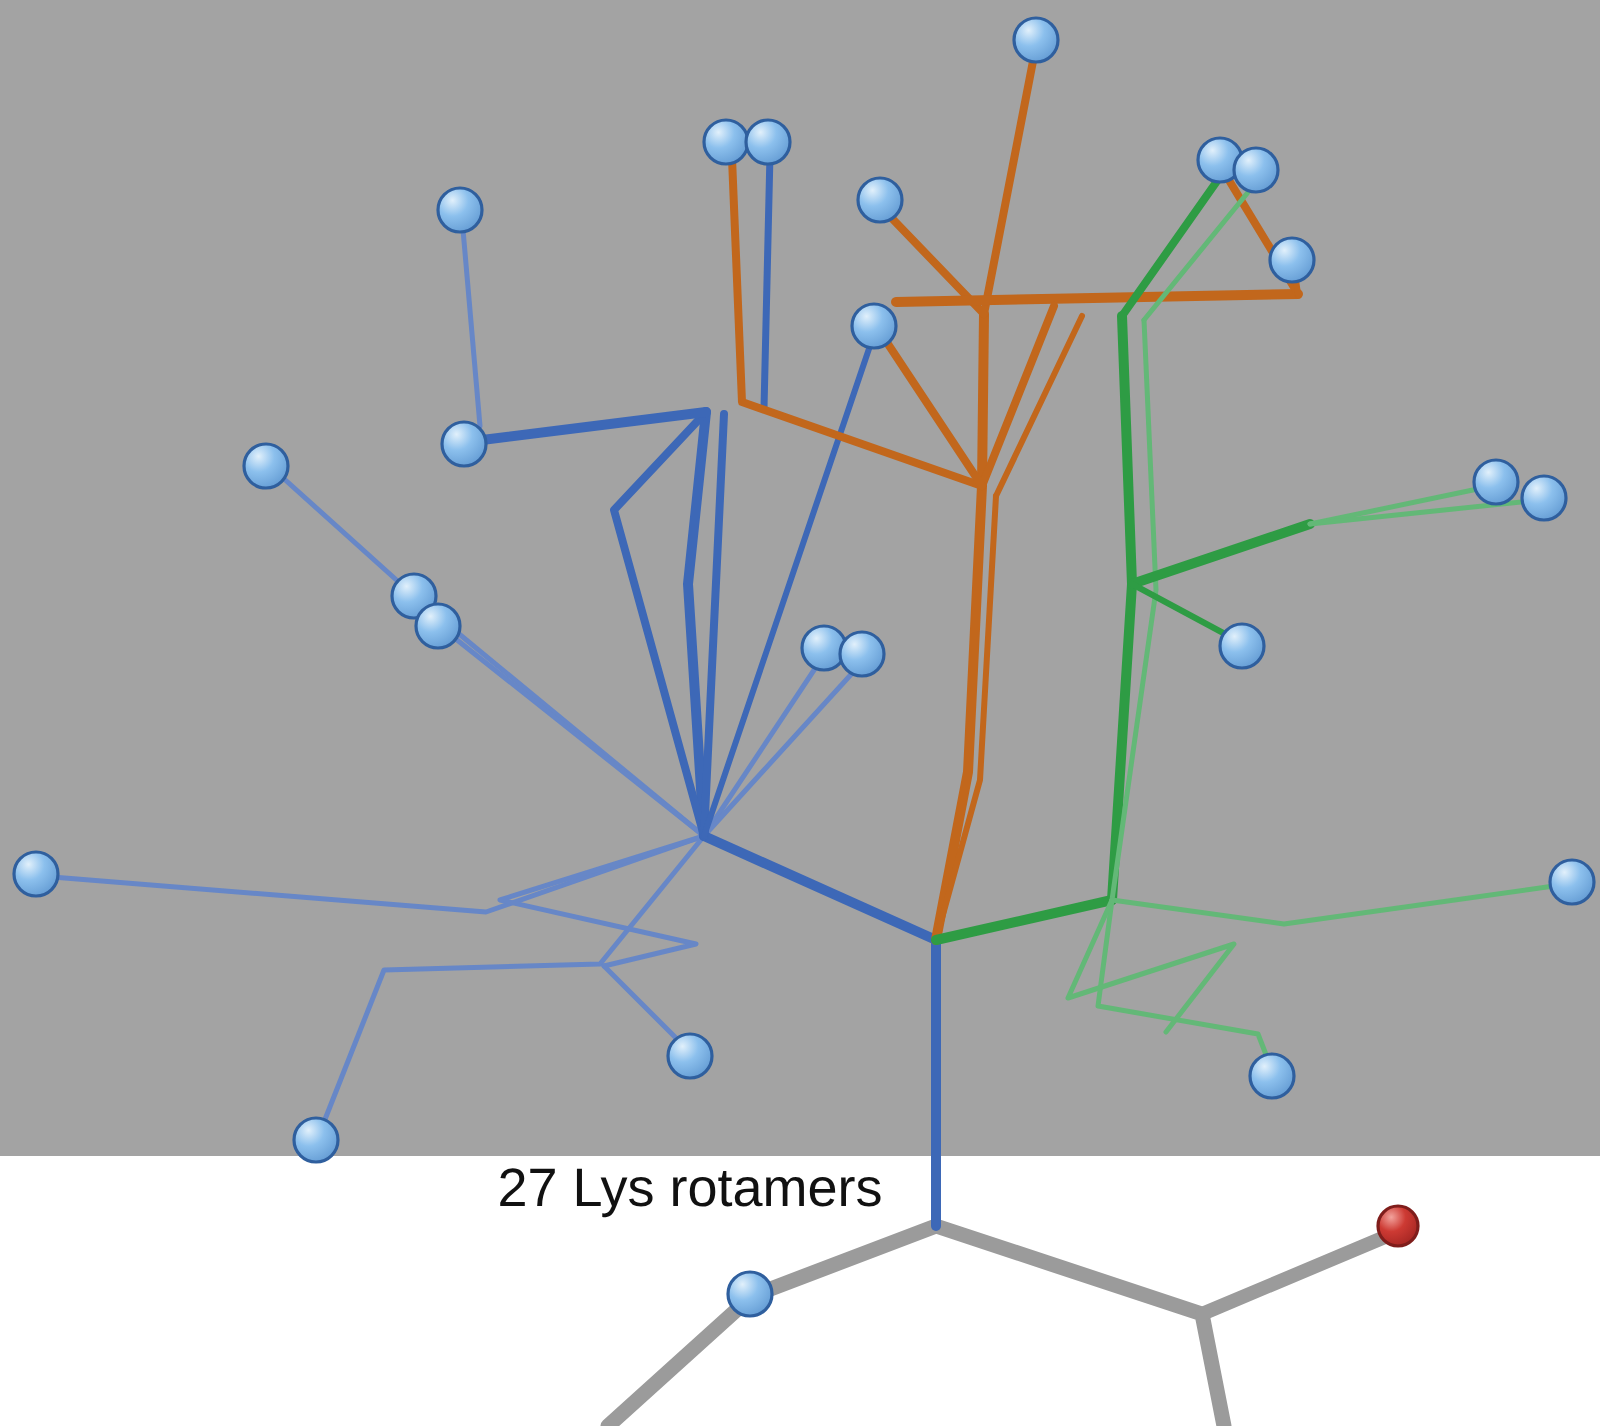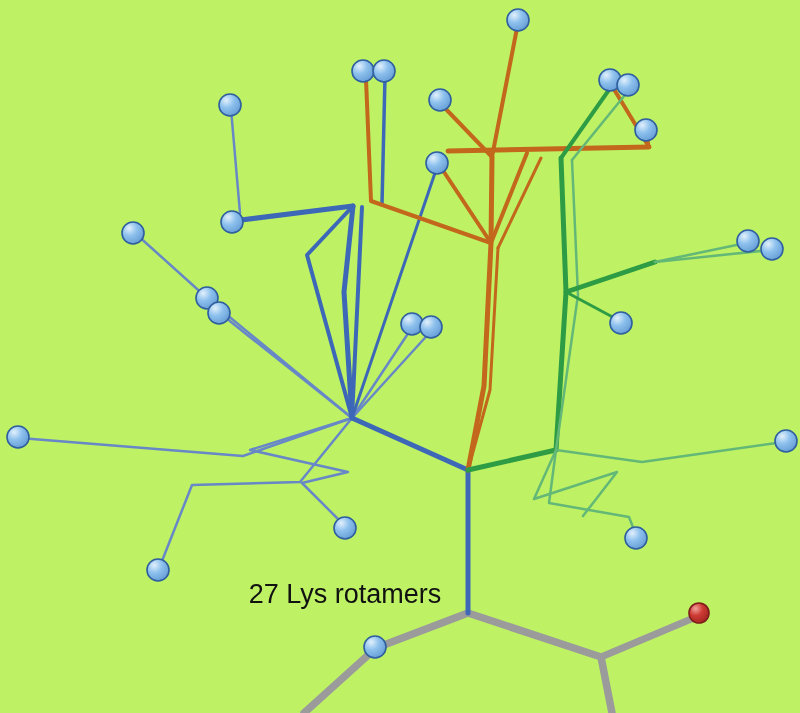--- a/index.html
+++ b/index.html
@@ -6,22 +6,22 @@
     margin: 0;
     padding: 0;
     background: #ffffff;
     width: 800px;
     height: 713px;
     overflow: hidden;
   }
   .figure-wrap {
     position: relative;
     width: 800px;
-    height: 713px;
-    background: #bef264;
+    height: 578px;
+    background: #a3a3a3;
   }
   svg { display: block; }
   .rotamer-label {
     font-family: "Liberation Sans", sans-serif;
     font-weight: 400;
   }
 </style>
 </head>
 <body>
 

